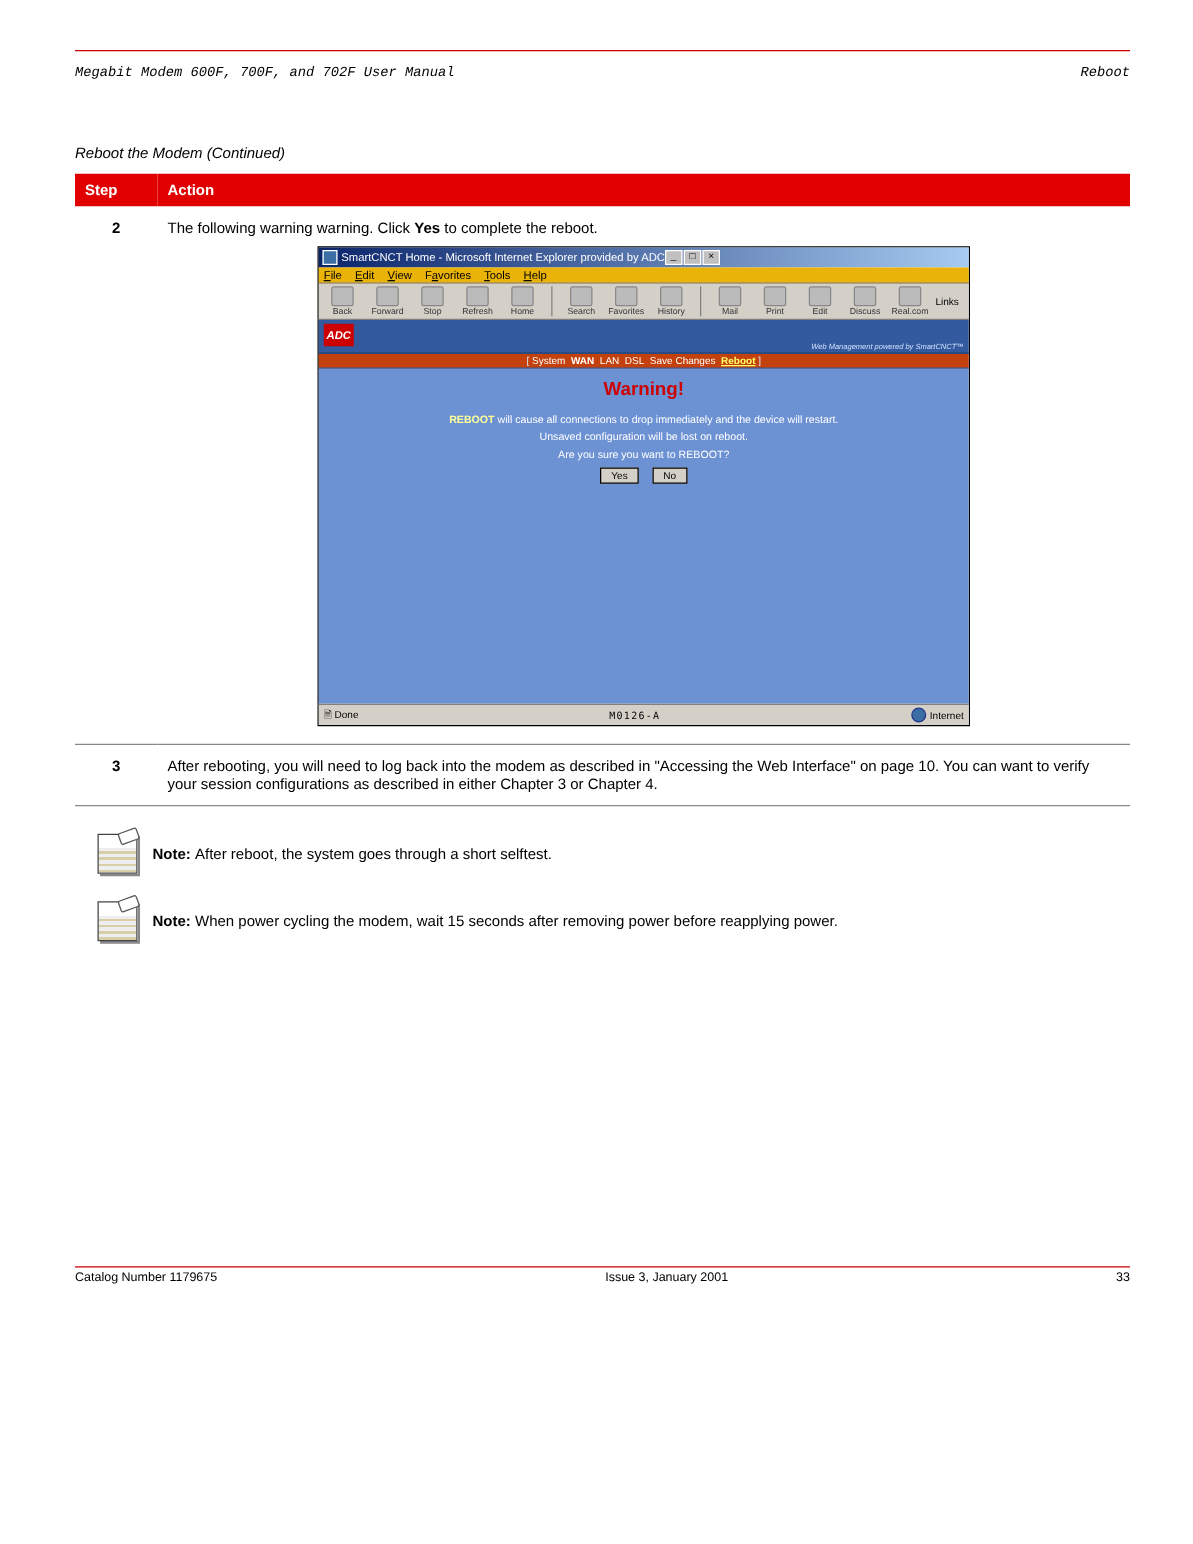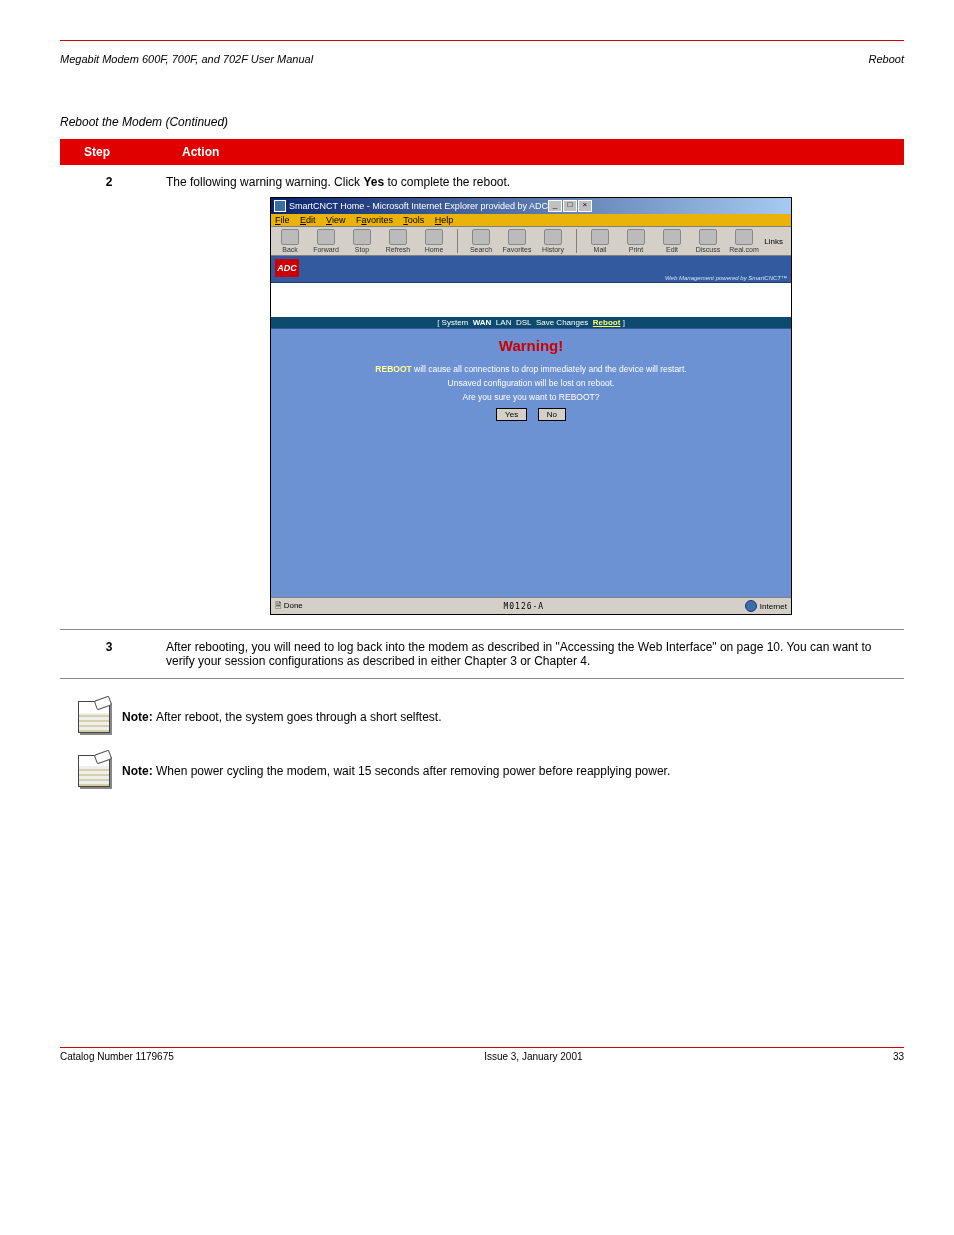--- a/index.html
+++ b/index.html
@@ -17,36 +17,37 @@
     border-top: 1px solid #c00;
     margin-bottom: 12px;
   }
   .top-header {
     display: flex;
     justify-content: space-between;
     font-style: italic;
     font-size: 11px;
     color: #000;
     margin-bottom: 50px;
+    font-family: Liberation Mono, monospace;
   }
   .proc-title {
     font-style: italic;
     font-size: 12px;
     margin-bottom: 10px;
   }
   .proc-table {
     width: 100%;
     border-collapse: collapse;
   }
   .proc-table th {
     background: #e00000;
     color: #fff;
     font-weight: bold;
     text-align: left;
-    padding: 6px 24px;
+    padding: 6px 8px;
     font-size: 12px;
   }
   .proc-table th.step-col { width: 50px; }
   .proc-table td {
     border-bottom: 1px solid #888;
     padding: 10px 8px;
     vertical-align: top;
     font-size: 12px;
   }
   .proc-table td.step-num {
@@ -121,27 +122,26 @@
   }
   .adc-caption {
     position:absolute;
     right:4px;
     bottom:1px;
     font-size:6px;
     font-style:italic;
     color:#d0e0ff;
   }
   .ss-navband {
-    background:#0c4a6e;
+    background:#c2410c;
     color:#fff;
     text-align:center;
     font-size:8px;
     padding:1px 0;
     border-bottom:1px solid #335a9e;
-    margin-top:34px;
   }
   .ss-navband .bracket { color:#dfe8f8; }
   .ss-navband .sel { color:#ffff66; font-weight:bold; text-decoration: underline;}
   .ss-body {
     background:#6d92d4;
     height:260px;
     text-align:center;
     color:#fff;
     padding-top:8px;
   }

